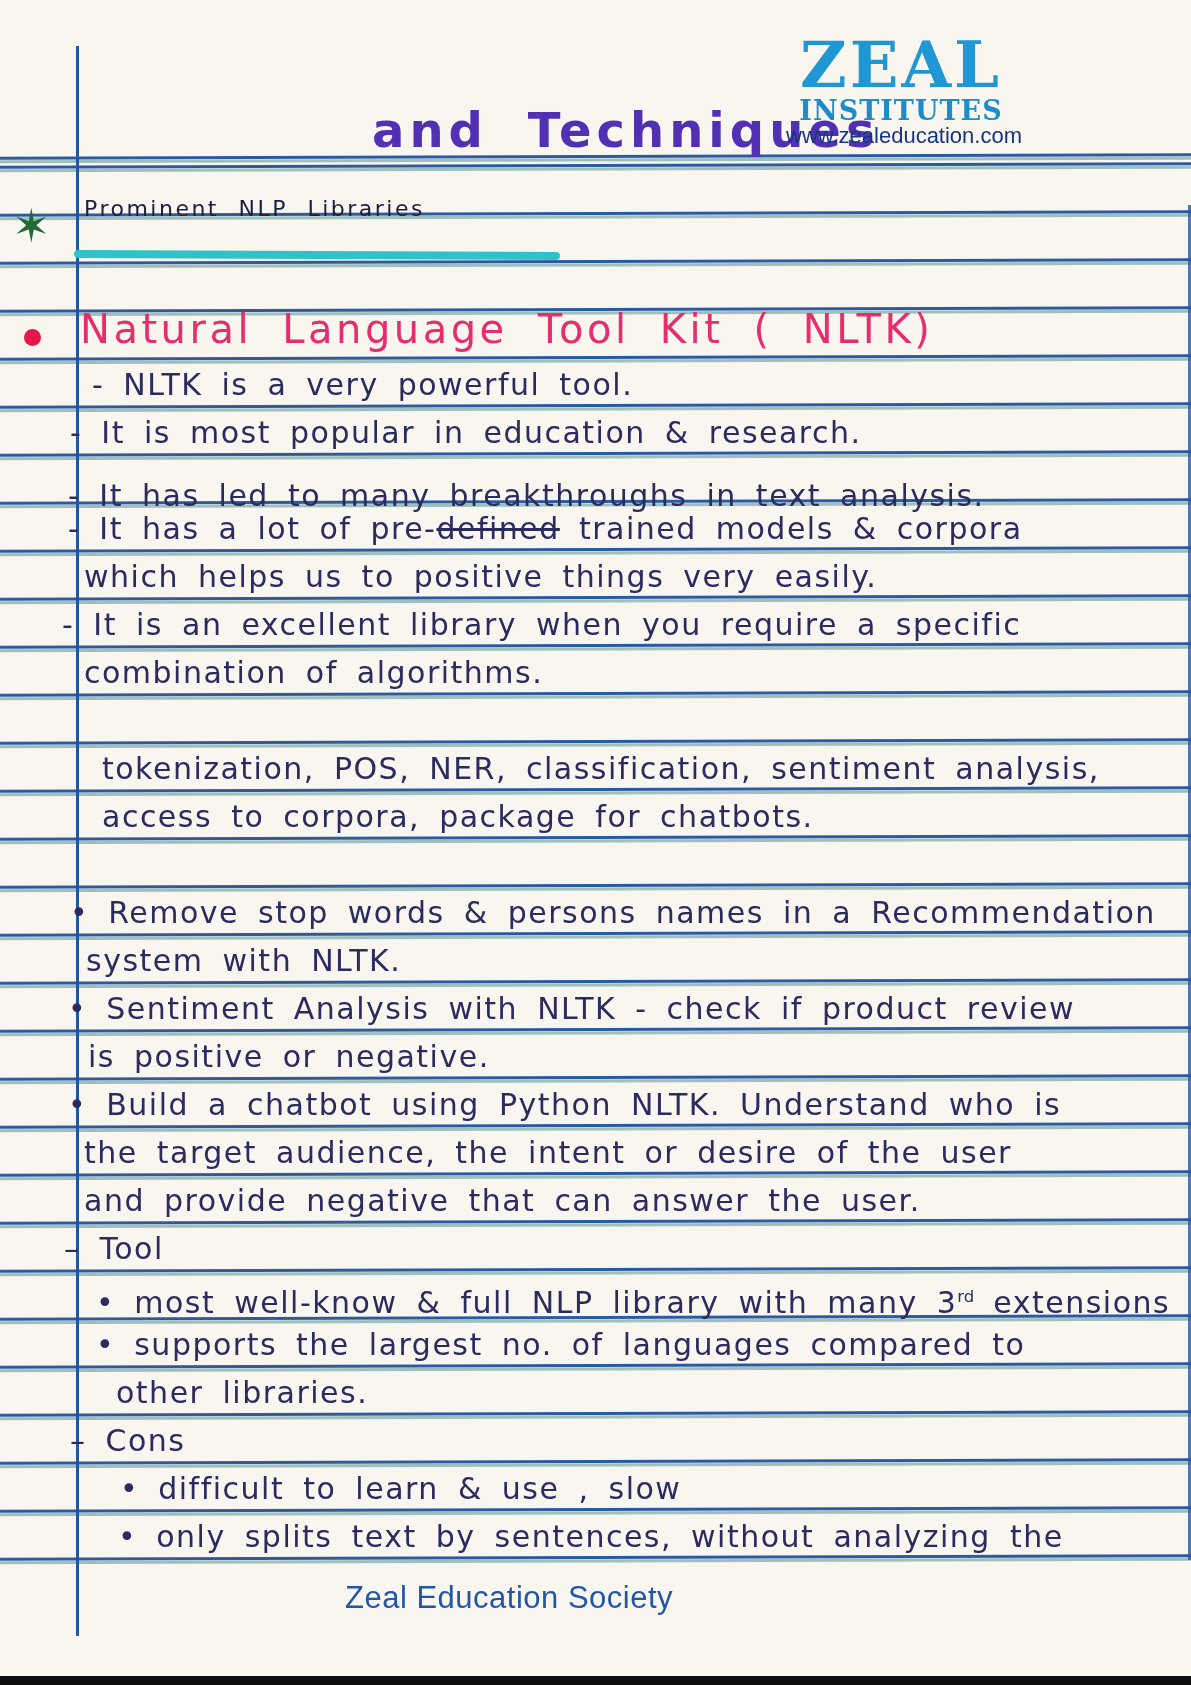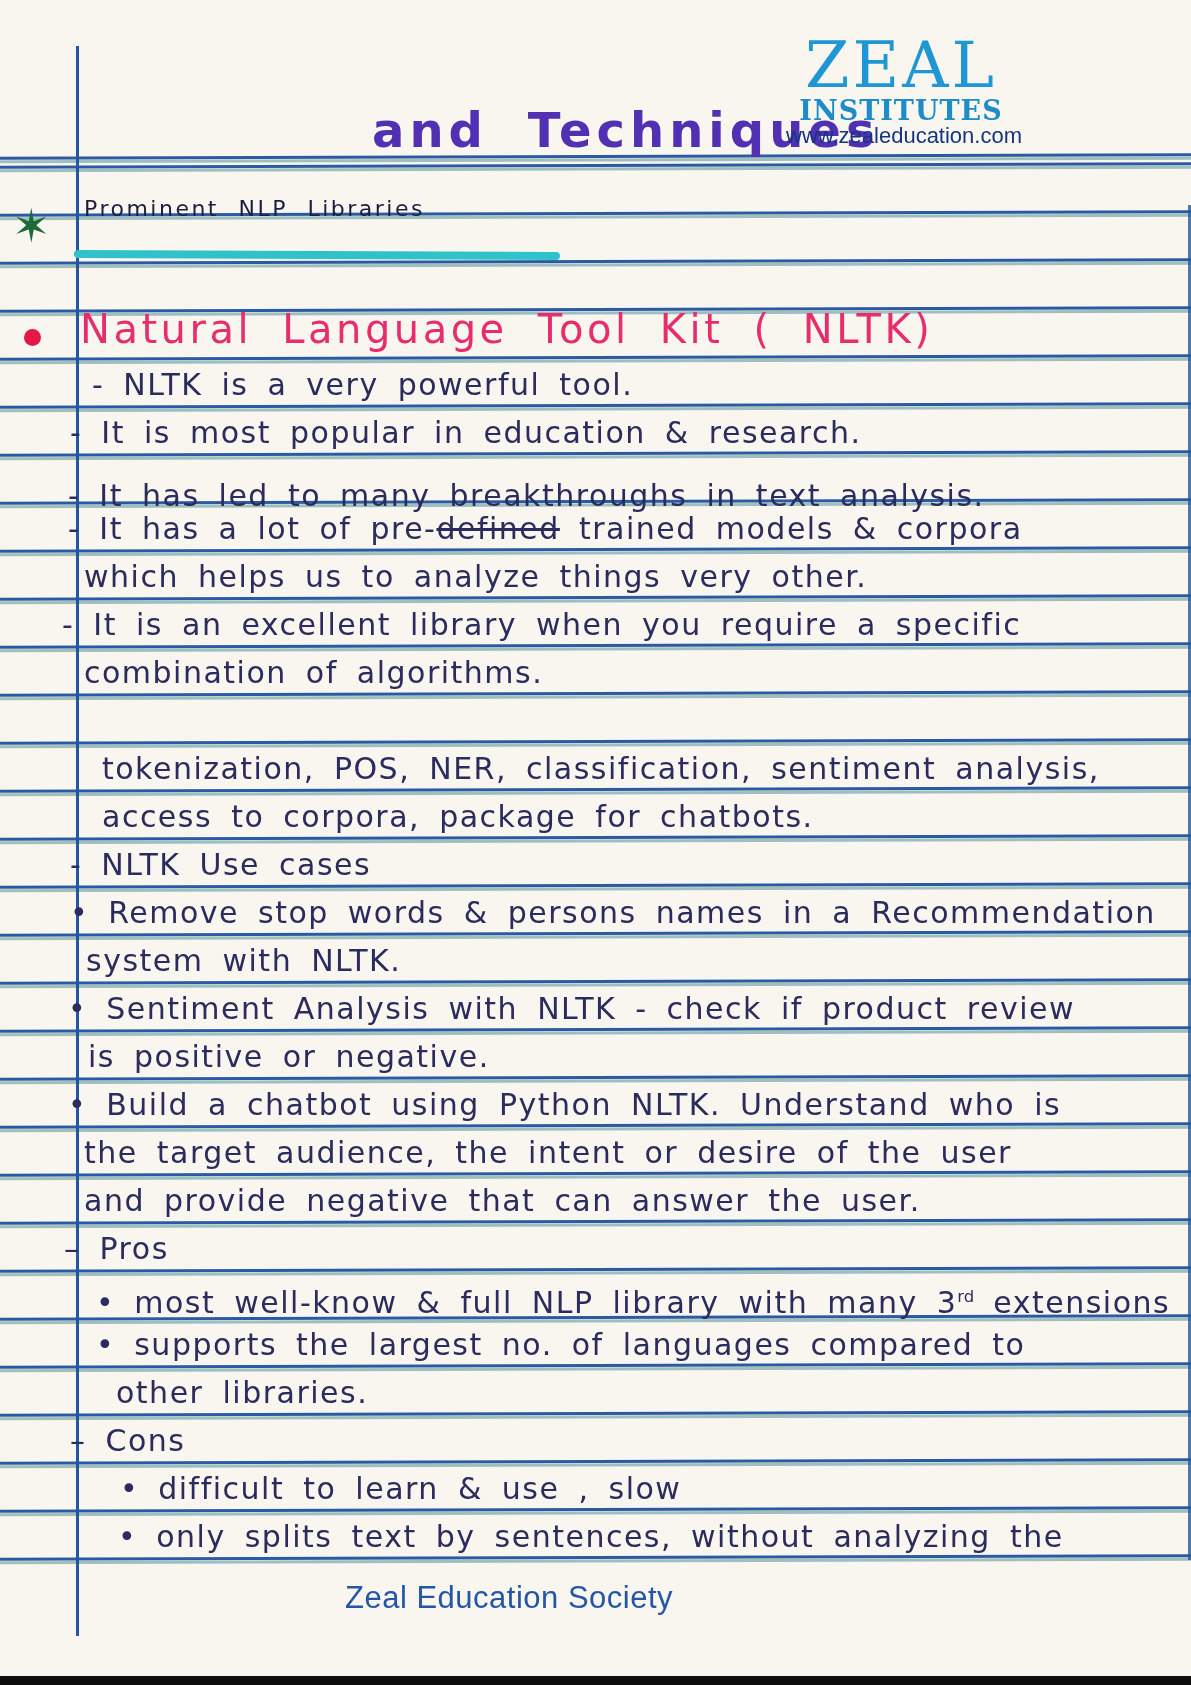--- a/index.html
+++ b/index.html
@@ -24,21 +24,21 @@
   .section-heading{position:absolute;left:84px;top:196px;color:#1d1d42;font-size:22px;
          letter-spacing:2.5px;word-spacing:10px;white-space:nowrap;}
   .teal-underline{position:absolute;left:74px;top:251px;width:486px;height:8px;background:#2fc3c9;
          border-radius:4px;transform:rotate(.25deg);}
   .topic-heading{position:absolute;left:80px;top:306px;color:#e62e6e;font-size:40px;
          letter-spacing:3.5px;word-spacing:14px;white-space:nowrap;}
   .star{position:absolute;left:12px;top:202px;color:#1e6b38;font-size:46px;line-height:48px;}
   .reddot{position:absolute;left:24px;top:329px;width:17px;height:17px;border-radius:50%;background:#e4174a;}
   
   .logo{position:absolute;left:786px;top:34px;width:230px;text-align:center;}
-  .logo-name{font-family:"DejaVu Serif",serif;font-weight:normal;font-size:64px;line-height:62px;
+  .logo-name{font-family:"DejaVu Serif",serif;font-weight:bold;font-size:64px;line-height:62px;
          color:#1e97d4;letter-spacing:3px;}
   .logo-sub{font-family:"DejaVu Serif",serif;font-weight:bold;font-size:27px;line-height:30px;
          color:#1e8cc8;letter-spacing:1px;}
   .logo-web{font-family:"Liberation Sans",sans-serif;font-size:22px;line-height:20px;color:#16357f;}
   
   .footer{position:absolute;left:345px;top:1580px;font-family:"Liberation Sans",sans-serif;
          font-size:31px;color:#2456a8;letter-spacing:.5px;}
   .scanbar{position:absolute;left:0;top:1676px;width:1191px;height:9px;background:#0d0d0d;}
 </style>
 </head>
@@ -96,34 +96,33 @@
 
   <div class="reddot"></div>
   <div class="topic-heading">Natural Language Tool Kit ( NLTK)</div>
 
   <div class="row" style="top:363px;left:92px">- NLTK is a very powerful tool.</div>
   <div class="row" style="top:411px;left:70px">- It is most popular in education &amp; research.</div>
   <div class="row" style="top:474px;left:68px">- It has led to many breakthroughs in text analysis.</div>
   <div class="row" style="top:507px;left:68px">
     <span>- It has a lot of pre-</span><span class="strike">defined</span><span> trained models &amp; corpora</span>
   </div>
-  <div class="row" style="top:555px;left:84px">which helps us to analyze things very other.</div>
+  <div class="row" style="top:555px;left:84px">which helps us to positive things very easily.</div>
   <div class="row" style="top:603px;left:62px">- It is an excellent library when you require a specific</div>
   <div class="row" style="top:651px;left:84px">combination of algorithms.</div>
   <div class="row" style="top:747px;left:102px">tokenization, POS, NER, classification, sentiment analysis,</div>
   <div class="row" style="top:795px;left:102px">access to corpora, package for chatbots.</div>
-  <div class="row" style="top:843px;left:70px">- NLTK Use cases</div>
   <div class="row" style="top:891px;left:70px">• Remove stop words &amp; persons names in a Recommendation</div>
   <div class="row" style="top:939px;left:86px">system with NLTK.</div>
   <div class="row" style="top:987px;left:68px">• Sentiment Analysis with NLTK - check if product review</div>
   <div class="row" style="top:1035px;left:88px">is positive or negative.</div>
   <div class="row" style="top:1083px;left:68px">• Build a chatbot using Python NLTK. Understand who is</div>
   <div class="row" style="top:1131px;left:84px">the target audience, the intent or desire of the user</div>
   <div class="row" style="top:1179px;left:84px">and provide negative that can answer the user.</div>
-  <div class="row" style="top:1227px;left:64px">– Pros</div>
+  <div class="row" style="top:1227px;left:64px">– Tool</div>
   <div class="row" style="top:1275px;left:96px">
     <span>• most well-know &amp; full NLP library with many 3</span><sup>rd</sup><span> extensions</span>
   </div>
   <div class="row" style="top:1323px;left:96px">• supports the largest no. of languages compared to</div>
   <div class="row" style="top:1371px;left:116px">other libraries.</div>
   <div class="row" style="top:1419px;left:70px">– Cons</div>
   <div class="row" style="top:1467px;left:120px">• difficult to learn &amp; use , slow</div>
   <div class="row" style="top:1515px;left:118px">• only splits text by sentences, without analyzing the</div>
 
   <div class="footer">Zeal Education Society</div>

